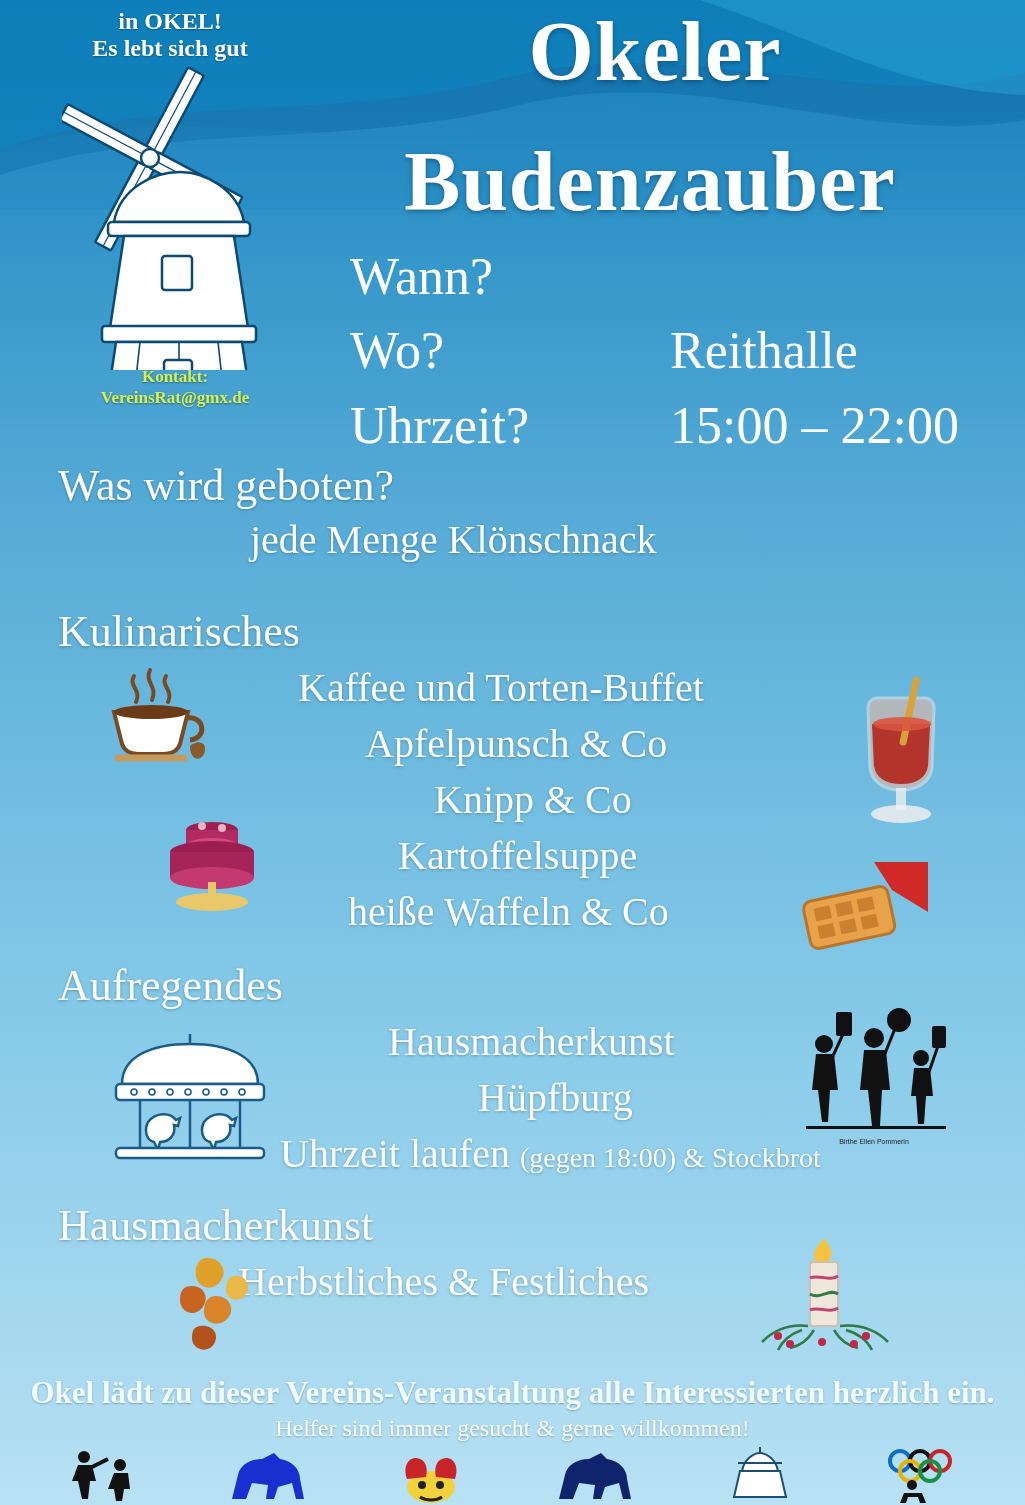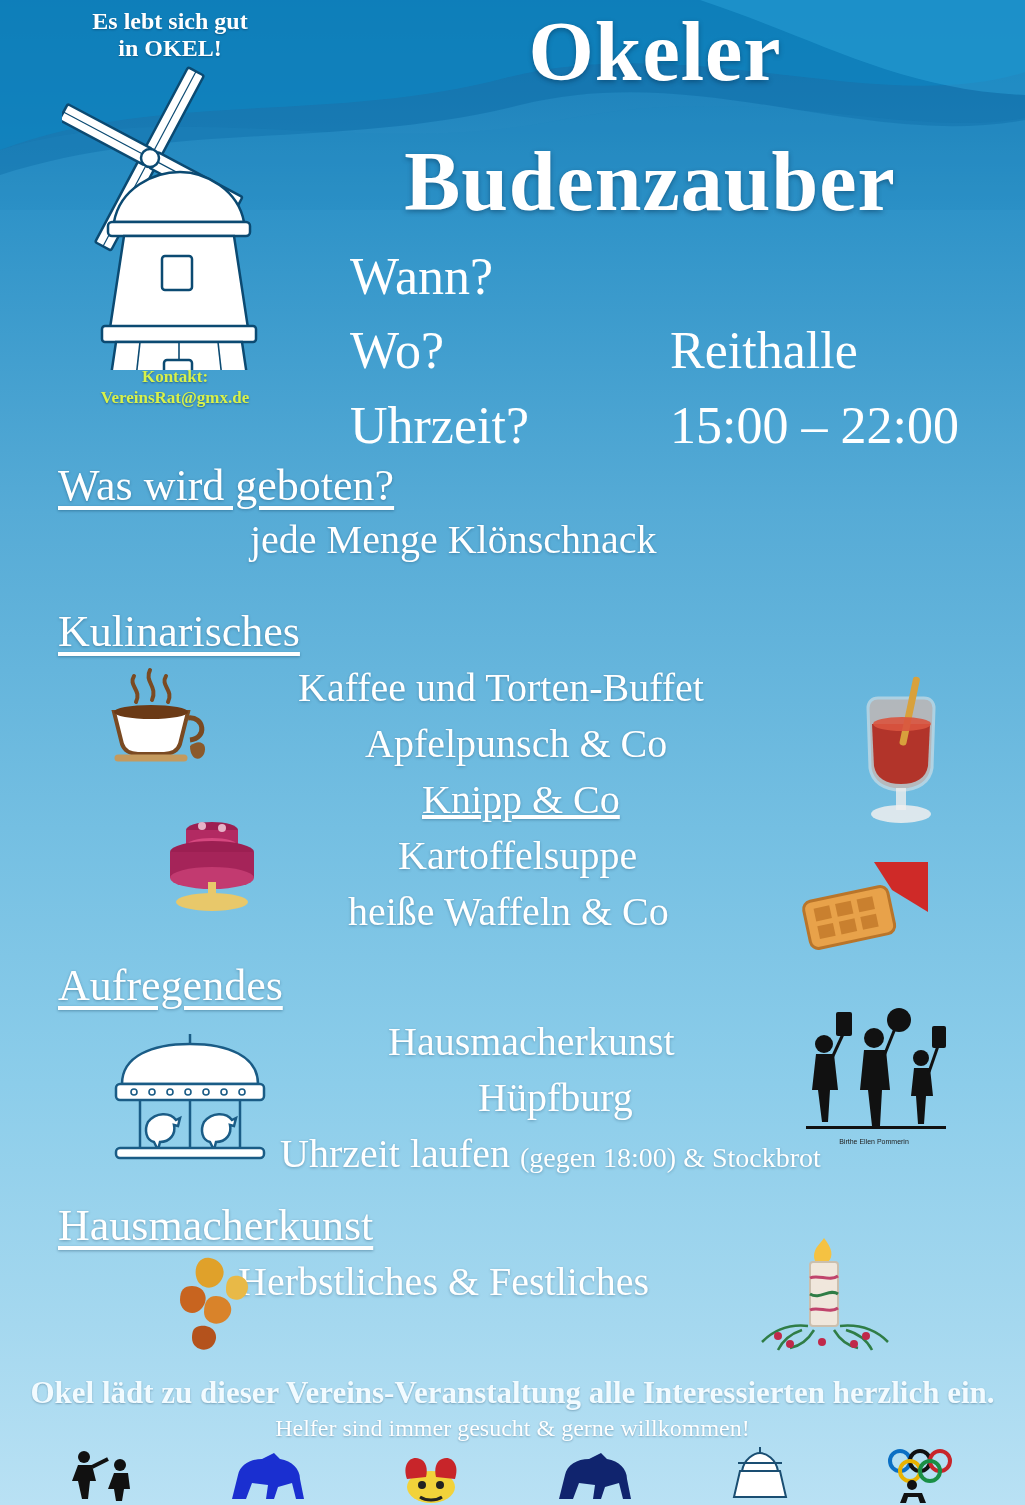--- a/index.html
+++ b/index.html
@@ -25,21 +25,21 @@
     text-shadow:0 2px 5px rgba(0,40,70,.45);}
   .title2{position:absolute;left:290px;top:140px;width:720px;text-align:center;
     font-size:84px;font-weight:bold;letter-spacing:1px;line-height:1;
     text-shadow:0 2px 5px rgba(0,40,70,.45);}
   .facts{position:absolute;left:350px;top:240px;width:620px;}
   .facts .row{display:flex;font-size:52px;line-height:1.43;}
   .facts .q{width:320px;}
   .facts .a{flex:1;}
   
   .sec-head{position:absolute;font-size:44px;line-height:1;
-    text-decoration:underline;text-underline-offset:6px;
+    text-underline-offset:6px;
     text-shadow:0 1px 3px rgba(0,40,70,.35);}
   .line{position:absolute;font-size:40px;line-height:1;white-space:nowrap;
     text-shadow:0 1px 3px rgba(0,40,70,.3);}
   .small{font-size:28px;}
   
   .foot1{position:absolute;left:0;top:1375px;width:1025px;text-align:center;
     font-size:31px;color:#f2fbff;text-shadow:0 1px 2px rgba(0,40,70,.3);font-weight:bold;}
   .foot2{position:absolute;left:0;top:1415px;width:1025px;text-align:center;
     font-size:24px;color:#ffffff;text-shadow:0 1px 2px rgba(0,40,70,.3);}
   .footicons{position:absolute;left:0;top:1440px;width:1025px;height:65px;
@@ -55,22 +55,22 @@
 <div class="topband">
   <svg width="1025" height="210" viewBox="0 0 1025 210">
     <path d="M0,0 L1025,0 L1025,120 C860,150 700,60 520,105 C340,150 170,120 0,175 Z" fill="#0f6ea8" opacity="0.55"></path>
     <path d="M0,0 L1025,0 L1025,72 C880,118 690,30 505,78 C330,124 160,90 0,150 Z" fill="#0d88c4" opacity="0.55"></path>
     <path d="M700,0 C820,40 900,90 1025,95 L1025,0 Z" fill="#2fa7dc" opacity="0.45"></path>
     <path d="M0,150 C180,95 360,160 560,120 C760,80 900,140 1025,118 L1025,210 L0,210 Z" fill="#1f88bf" opacity="0.25"></path>
   </svg>
 </div>
 
 <div class="slogan">
+  <div>in OKEL!</div>
   <div>Es lebt sich gut</div>
-  <div>in OKEL!</div>
 </div>
 
 <div class="mill">
   <svg width="230" height="310" viewBox="0 0 230 310">
     <g stroke="#0b4a72" stroke-width="2.5" fill="#ffffff">
 
       <g transform="translate(88,98)">
         <g transform="rotate(28)">
           <rect x="-9" y="-98" width="18" height="96" rx="2"></rect>
           <rect x="-9" y="4" width="18" height="96" rx="2"></rect>
@@ -123,21 +123,21 @@
   </div>
 </div>
 
 <div class="sec-head" style="left:58px;top:464px;">Was wird geboten?</div>
 <div class="line" style="left:250px;top:520px;">jede Menge Klönschnack</div>
 
 <div class="sec-head" style="left:58px;top:610px;">Kulinarisches</div>
 
 <div class="line" style="left:298px;top:668px;">Kaffee und Torten-Buffet</div>
 <div class="line" style="left:365px;top:724px;">Apfelpunsch &amp; Co</div>
-<div class="line" style="left:422px;top:780px;text-decoration:underline;">Knipp &amp; Co</div>
+<div class="line" style="left:434px;top:780px;">Knipp &amp; Co</div>
 <div class="line" style="left:398px;top:836px;">Kartoffelsuppe</div>
 <div class="line" style="left:348px;top:892px;">heiße Waffeln &amp; Co</div>
 
 <div class="art" style="left:96px;top:660px;">
   <svg width="120" height="110" viewBox="0 0 120 110">
     <g fill="none" stroke="#7a4a22" stroke-width="4" stroke-linecap="round">
       <path d="M38,16 C32,26 46,30 40,42"></path>
       <path d="M54,10 C48,22 62,26 56,40"></path>
       <path d="M70,16 C64,26 78,30 72,42"></path>
     </g>

